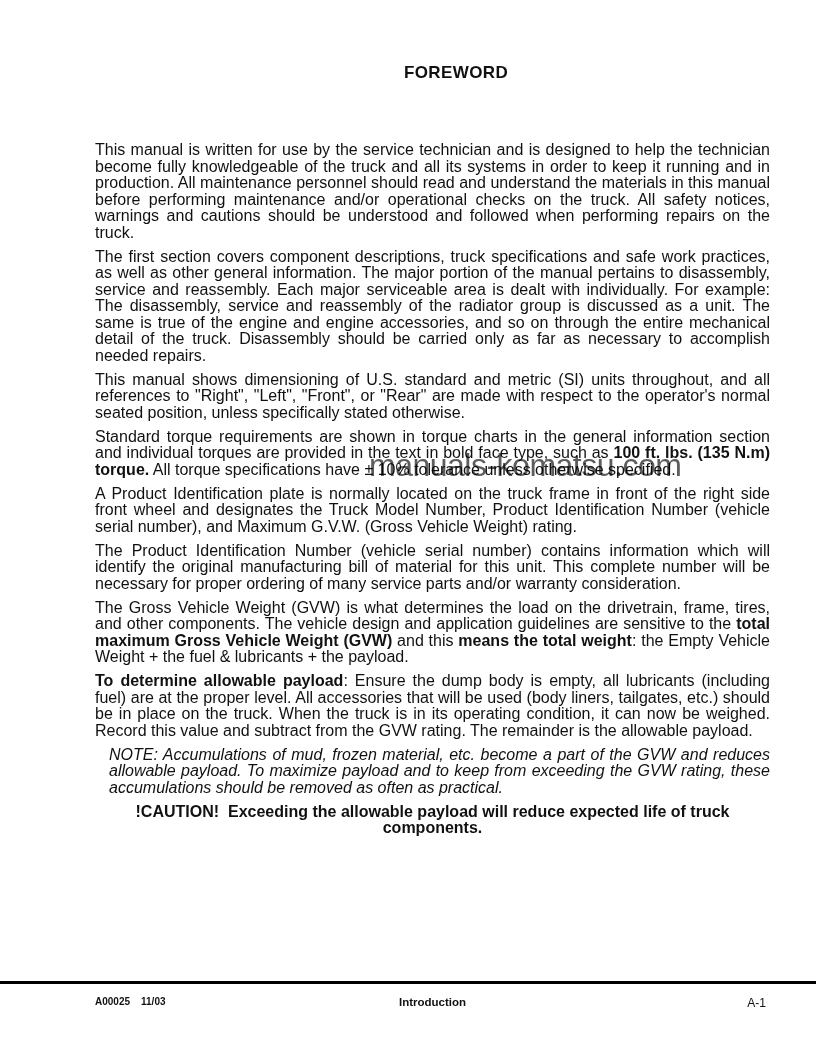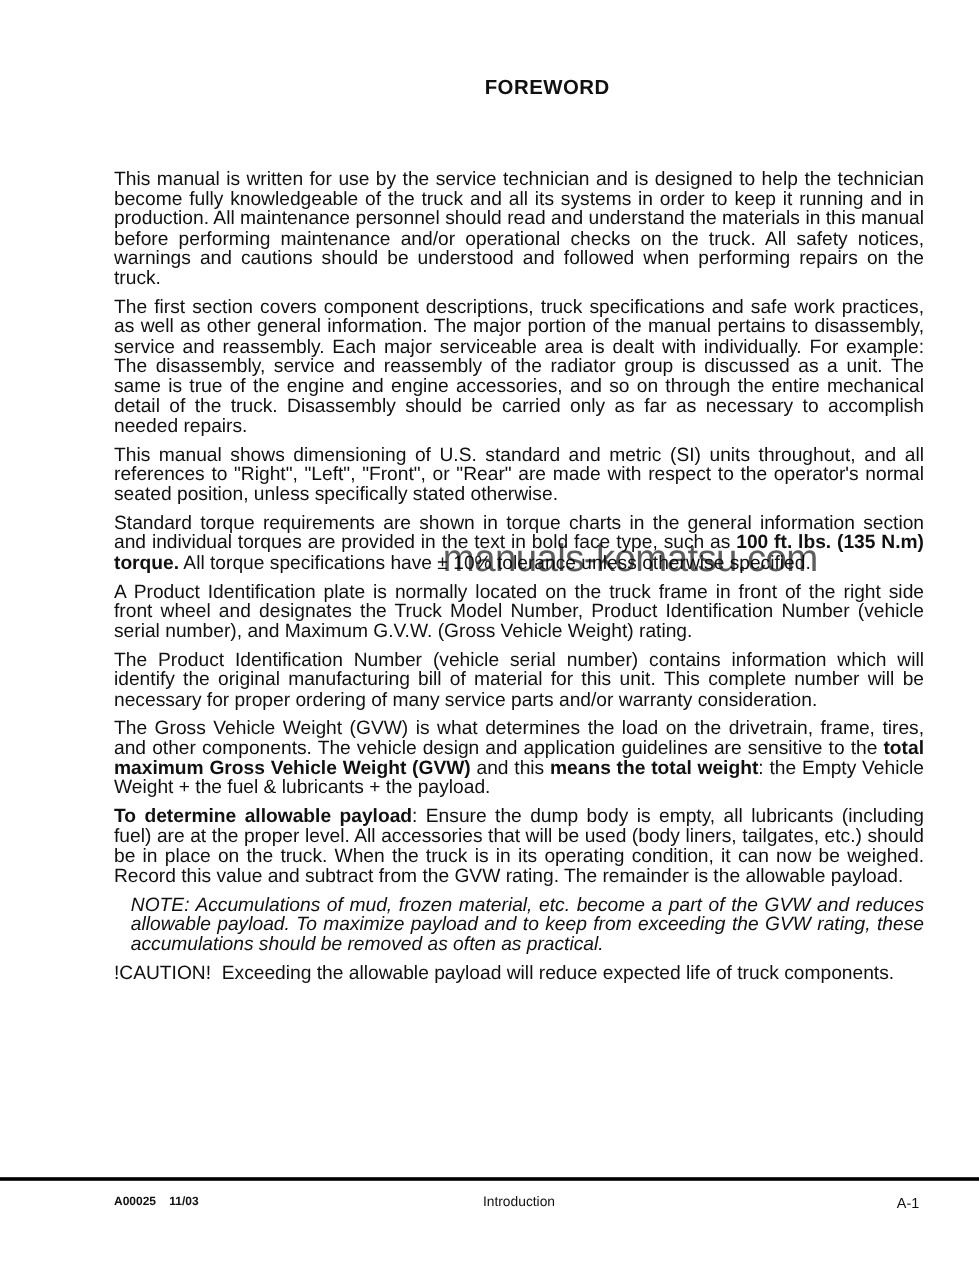--- a/index.html
+++ b/index.html
@@ -33,22 +33,22 @@
   .para {
     margin: 0 0 7.5px 0;
     text-align: justify;
     font-size: 16px;
     line-height: 16.5px;
     color: #111111;
   }
   .para .b { font-weight: bold; }
   .note { font-style: italic; margin-left: 14px; }
   .caution {
-    text-align: left;
-    font-weight: normal;
+    text-align: center;
+    font-weight: bold;
     margin-top: 4px;
   }
   .watermark {
     position: absolute;
     left: 369px;
     top: 447px;
     font-size: 32px;
     letter-spacing: -0.5px;
     color: #404040;
     opacity: 0.85;
@@ -73,20 +73,21 @@
     font-weight: bold;
   }
   .footer-left .date { margin-left: 11px; }
   .footer-center {
     position: absolute;
     top: 996px;
     left: 95px;
     width: 675px;
     text-align: center;
     font-size: 11.5px;
+    font-weight: bold;
   }
   .footer-right {
     position: absolute;
     top: 996px;
     right: 50px;
     font-size: 12px;
   }
 </style>
 </head>
 <body>

